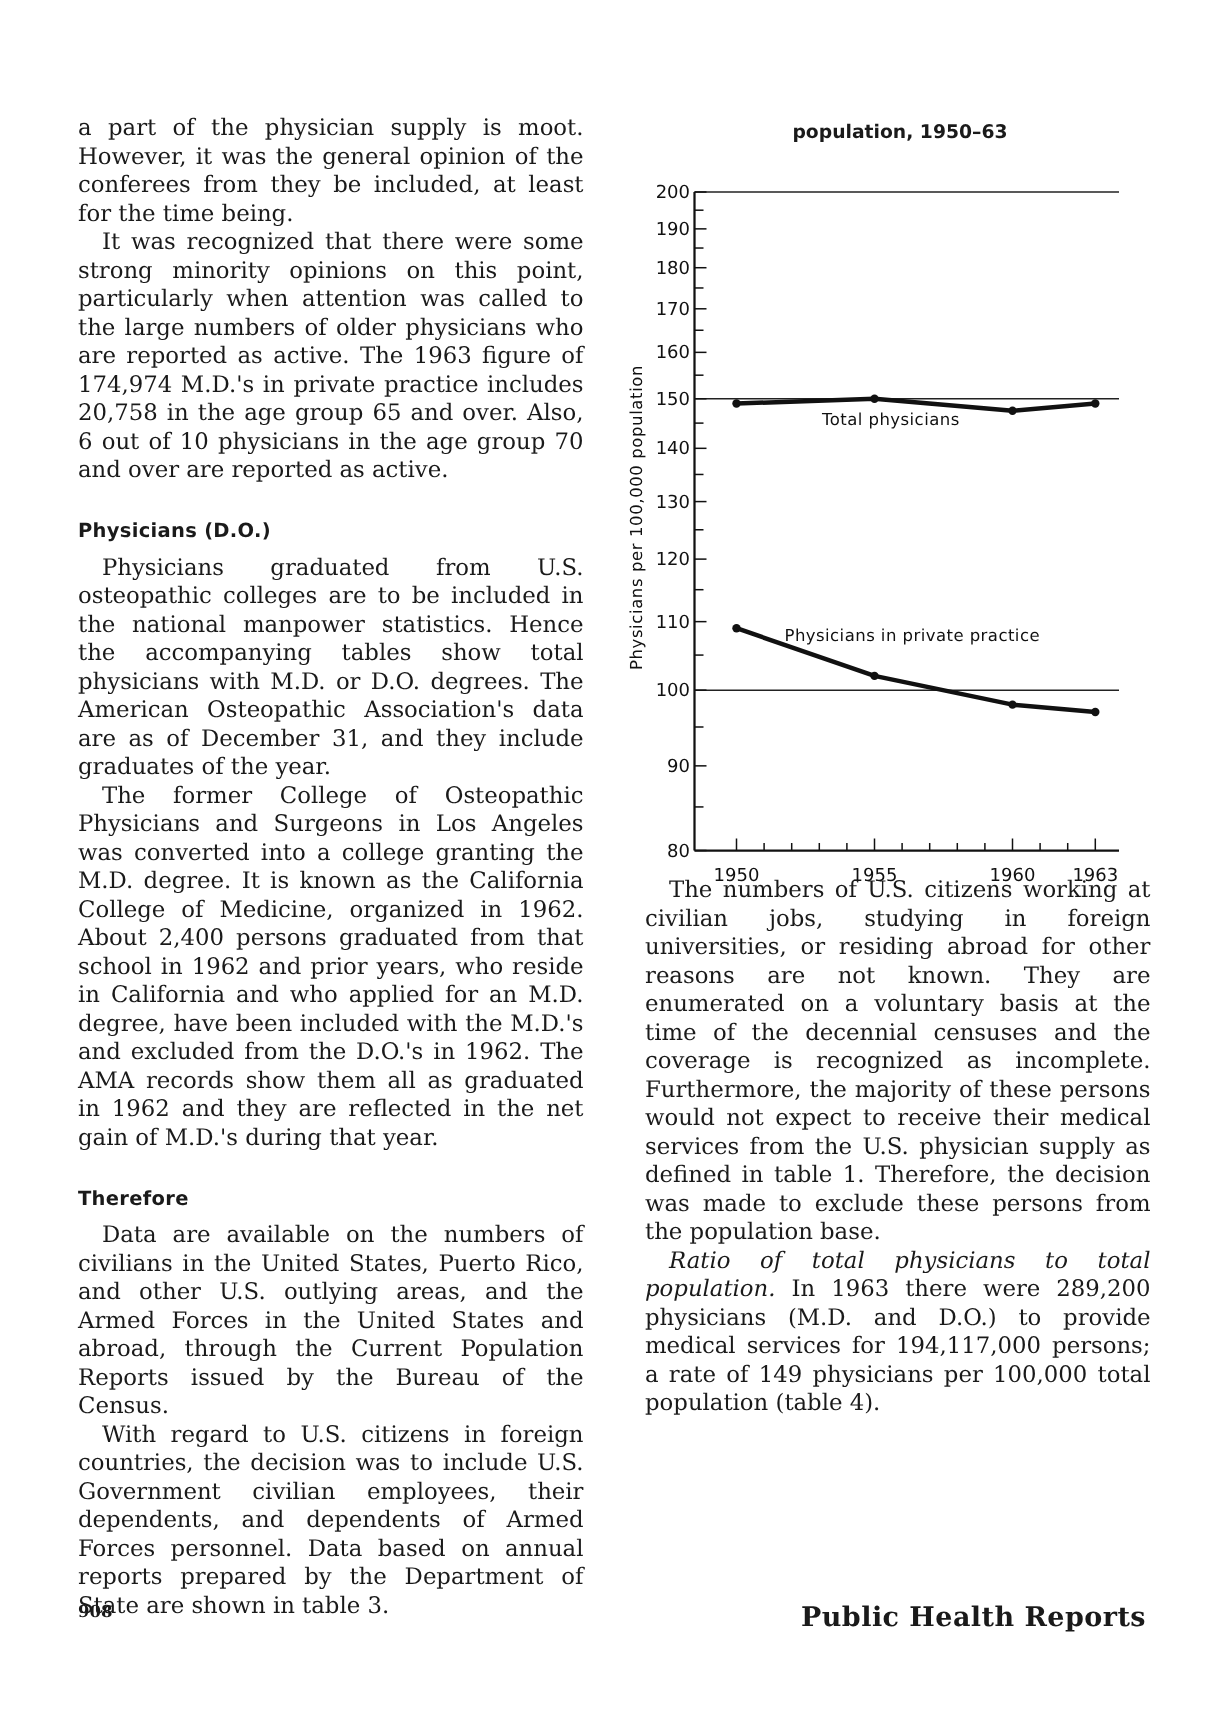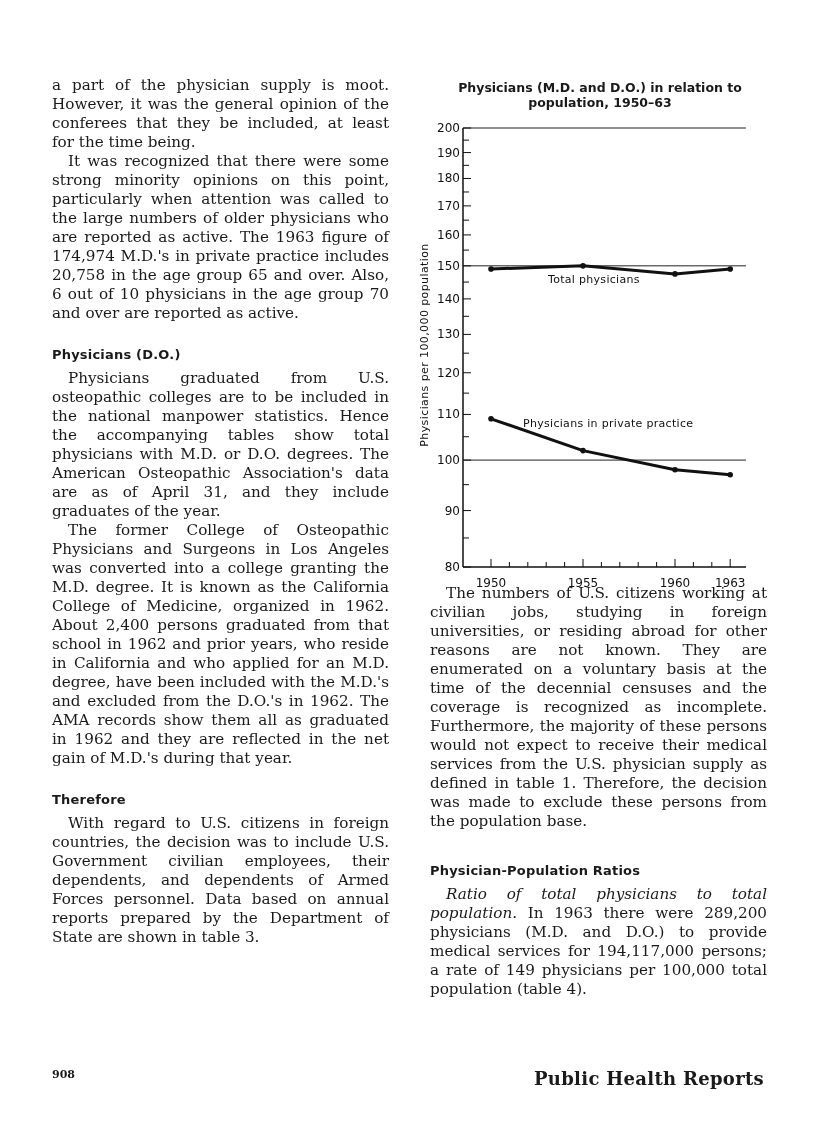--- a/index.html
+++ b/index.html
@@ -16,21 +16,20 @@
   .tick-label { font-family: "DejaVu Sans", "Liberation Sans", sans-serif; font-size: 12px; fill: #111; }
   .series-label { font-family: "DejaVu Sans", "Liberation Sans", sans-serif; font-size: 11px; fill: #111; letter-spacing: 0.3px; }
   .ylabel { font-family: "DejaVu Sans", "Liberation Sans", sans-serif; font-size: 11px; fill: #111; letter-spacing: 0.4px; }
   .footer-left { position: absolute; left: 52px; top: 1068px; font-family: "DejaVu Serif", "Liberation Serif", serif; font-weight: bold; font-size: 11px; }
   .footer-right { position: absolute; right: 52px; top: 1068px; font-family: "DejaVu Serif", "Liberation Serif", serif; font-weight: bold; font-size: 18px; letter-spacing: 0.3px; }
 </style>
 </head>
 <body>
 
 <div class="chart-title">
-  <div>Physicians (M.D. and D.O.) in relation to</div>
   <div>population,  1950–63</div>
 </div>
 
 <svg class="chart" width="380" height="490" viewBox="0 0 380 490" xmlns="http://www.w3.org/2000/svg">
   <g id="axes">
       <line x1="53" y1="18" x2="53" y2="457" stroke="#111" stroke-width="1.5"></line>
       <line x1="53" y1="457" x2="336" y2="457" stroke="#111" stroke-width="1.5"></line>
       <line x1="53" y1="350.0906800436868" x2="336" y2="350.0906800436868" stroke="#222" stroke-width="1"></line>
       <line x1="53" y1="155.83008537914247" x2="336" y2="155.83008537914247" stroke="#222" stroke-width="1"></line>
       <line x1="53" y1="18" x2="336" y2="18" stroke="#222" stroke-width="1"></line>
@@ -104,29 +103,29 @@
       <circle cx="173" cy="340.60313086238995" r="2.8" fill="#111"></circle>
       <circle cx="265" cy="359.769909794544" r="2.8" fill="#111"></circle>
       <circle cx="320.2" cy="364.6838562274482" r="2.8" fill="#111"></circle>
     </g>
   <text class="ylabel" transform="translate(18,235) rotate(-90)" text-anchor="middle">Physicians per 100,000 population</text>
   <text class="series-label" x="138" y="173">Total physicians</text>
   <text class="series-label" x="113" y="317">Physicians in private practice</text>
 </svg>
 
 <div class="col col-left">
-  <p class="noindent">a part of the physician supply is moot. However, it was the general opinion of the conferees that they be included, at least for the time being.</p>
+  <p class="noindent">a part of the physician supply is moot. However, it was the general opinion of the conferees from they be included, at least for the time being.</p>
   <p>It was recognized that there were some strong minority opinions on this point, particularly when attention was called to the large numbers of older physicians who are reported as active. The 1963 figure of 174,974 M.D.'s in private practice includes 20,758 in the age group 65 and over. Also, 6 out of 10 physicians in the age group 70 and over are reported as active.</p>
   <div class="heading">Physicians (D.O.)</div>
-  <p>Physicians graduated from U.S. osteopathic colleges are to be included in the national manpower statistics. Hence the accompanying tables show total physicians with M.D. or D.O. degrees. The American Osteopathic Association's data are as of April 31, and they include graduates of the year.</p>
+  <p>Physicians graduated from U.S. osteopathic colleges are to be included in the national manpower statistics. Hence the accompanying tables show total physicians with M.D. or D.O. degrees. The American Osteopathic Association's data are as of December 31, and they include graduates of the year.</p>
   <p>The former College of Osteopathic Physicians and Surgeons in Los Angeles was converted into a college granting the M.D. degree. It is known as the California College of Medicine, organized in 1962. About 2,400 persons graduated from that school in 1962 and prior years, who reside in California and who applied for an M.D. degree, have been included with the M.D.'s and excluded from the D.O.'s in 1962. The AMA records show them all as graduated in 1962 and they are reflected in the net gain of M.D.'s during that year.</p>
   <div class="heading">Therefore</div>
+  <p>Data are available on the numbers of civilians in the United States, Puerto Rico, and other U.S. outlying areas, and the Armed Forces in the United States and abroad, through the Current Population Reports issued by the Bureau of the Census.</p>
   <p>With regard to U.S. citizens in foreign countries, the decision was to include U.S. Government civilian employees, their dependents, and dependents of Armed Forces personnel. Data based on annual reports prepared by the Department of State are shown in table 3.</p>
 </div>
 
 <div class="col col-right">
   <p>The numbers of U.S. citizens working at civilian jobs, studying in foreign universities, or residing abroad for other reasons are not known. They are enumerated on a voluntary basis at the time of the decennial censuses and the coverage is recognized as incomplete. Furthermore, the majority of these persons would not expect to receive their medical services from the U.S. physician supply as defined in table 1. Therefore, the decision was made to exclude these persons from the population base.</p>
-  <div class="heading" style="margin-top:30px;">Physician-Population Ratios</div>
   <p><em>Ratio of total physicians to total population.</em><span> In 1963 there were 289,200 physicians (M.D. and D.O.) to provide medical services for 194,117,000 persons; a rate of 149 physicians per 100,000 total population (table 4).</span></p>
 </div>
 
 <div class="footer-left">908</div>
 <div class="footer-right">Public Health Reports</div>
 
 </body></html>

